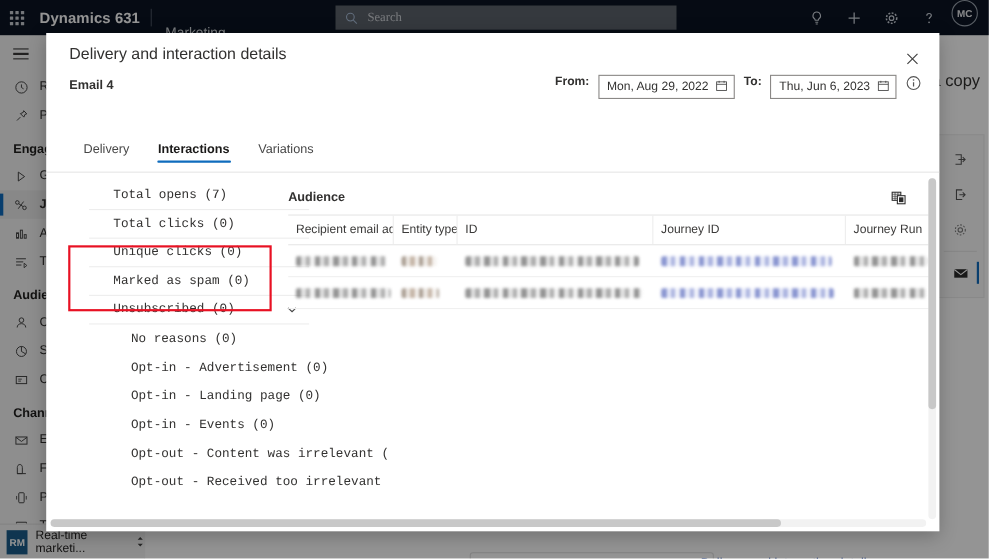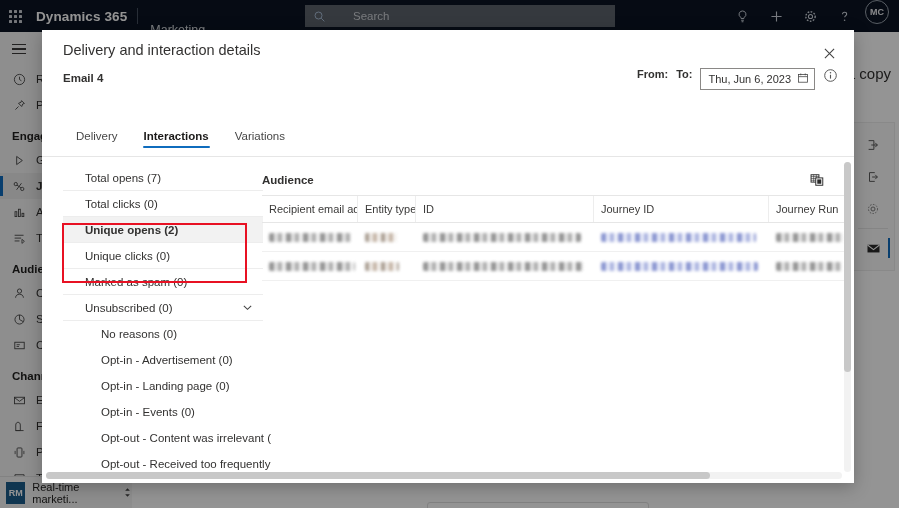--- a/index.html
+++ b/index.html
@@ -47,23 +47,22 @@
     width:310px; height:22px;
     background:#5c626b;
     display:flex; align-items:center;
     padding-left:8px;
     box-sizing:border-box;
   }
   .searchwrap .s-ico { margin-right:6px; display:flex; }
   .searchwrap input {
     background: transparent; border: 0; outline: 0;
     color:#e6e8eb; font-size:11.5px;
-    font-family:Liberation Sans, sans-serif;
+    font-family:Liberation Serif, serif;
     width: 260px;
-    margin-left: 19px;
   }
   .searchwrap input::placeholder { color:#cfd3d8; }
   .top-actions {
     position:absolute; right: 6px; top:0; height:32px;
     display:flex; gap: 0px;
   }
   .top-actions .tbtn {
     width: 34px; height:32px; display:flex; align-items:center; justify-content:center;
     cursor:pointer;
   }
@@ -215,22 +214,23 @@
   }
 
   .dlg-body {
     position:absolute; left:0; top:127px;
     width: 812px; height: 326px;
     overflow:hidden;
   }
 
   
   .metric-list {
-    position:absolute; left: 21px; top: 8px;
+    position:absolute; left: 39px; top: 8px;
     width: 200px;
+    font-family: Liberation Mono, monospace;
   }
   .metric {
     height: 26px; display:flex; align-items:center; justify-content:space-between;
     padding: 0 10px 0 22px; box-sizing:border-box;
     font-size:11.5px; color:#323130;
     border-bottom:1px solid #ededed;
     cursor:pointer; white-space:nowrap;
   }
   .metric.sel { background:#f2f2f2; font-weight:bold; }
   .metric.sub { padding-left: 38px; border-bottom:0; height:26px; }
@@ -491,21 +491,21 @@
           <i></i>
           <i></i>
           <i></i>
           <i></i>
           <i></i>
           <i></i>
           <i></i>
           <i></i>
       </div>
     </div>
-    <div class="brand">Dynamics 365</div>
+    <div class="brand">Dynamics 631</div>
     <div class="brand-sep"></div>
     <div class="appname">Marketing</div>
 
     <div class="searchwrap">
       <span class="s-ico">
         <svg width="13" height="13" viewBox="0 0 16 16">
             <circle cx="6.8" cy="6.8" r="4.3" fill="none" stroke="#a9bed8" stroke-width="1.2"></circle>
             <path d="M10.1 10.1L14 14" stroke="#a9bed8" stroke-width="1.2"></path>
           </svg>
       </span>
@@ -546,20 +546,29 @@
     <div class="dlg-title">Delivery and interaction details</div>
     <div class="dlg-close">
       <svg width="11" height="11" viewBox="0 0 12 12">
           <path d="M1 1l10 10M11 1L1 11" stroke="#444" stroke-width="1.2"></path>
         </svg>
     </div>
     <div class="dlg-sub">Email 4</div>
 
     <div class="daterow">
       <span class="dr-label">From:</span>
+      <div class="dr-field">
+        <span>Mon, Aug 29, 2022</span>
+        <span>
+          <svg width="12" height="12" viewBox="0 0 16 16">
+              <rect x="2" y="3.2" width="12" height="10.4" fill="none" stroke="#444" stroke-width="1.05"></rect>
+              <path d="M2 6.2h12M5 2v2.4M11 2v2.4" stroke="#444" stroke-width="1.05"></path>
+            </svg>
+        </span>
+      </div>
       <span class="dr-label">To:</span>
       <div class="dr-field">
         <span>Thu, Jun 6, 2023</span>
         <span>
           <svg width="12" height="12" viewBox="0 0 16 16">
               <rect x="2" y="3.2" width="12" height="10.4" fill="none" stroke="#444" stroke-width="1.05"></rect>
               <path d="M2 6.2h12M5 2v2.4M11 2v2.4" stroke="#444" stroke-width="1.05"></path>
             </svg>
         </span>
       </div>
@@ -581,23 +590,20 @@
 
     <div class="dlg-body">
 
       <div class="metric-list">
         <div class="metric">
           <span>Total opens (7)</span>
         </div>
         <div class="metric">
           <span>Total clicks (0)</span>
         </div>
-        <div class="metric sel">
-          <span>Unique opens (2)</span>
-        </div>
         <div class="metric">
           <span>Unique clicks (0)</span>
         </div>
         <div class="metric">
           <span>Marked as spam (0)</span>
         </div>
         <div class="metric">
           <span>Unsubscribed (0)</span>
           <span class="chev">
             <svg width="11" height="11" viewBox="0 0 12 12">
@@ -614,21 +620,21 @@
         <div class="metric sub">
           <span>Opt-in - Landing page (0)</span>
         </div>
         <div class="metric sub">
           <span>Opt-in - Events (0)</span>
         </div>
         <div class="metric sub">
           <span>Opt-out - Content was irrelevant (</span>
         </div>
         <div class="metric sub">
-          <span>Opt-out - Received too frequently</span>
+          <span>Opt-out - Received too irrelevant</span>
         </div>
       </div>
 
       <div class="redbox"></div>
 
       <div class="aud-panel">
         <div class="aud-head">
           <span class="aud-title">Audience</span>
           <span class="export-ico">
             <svg width="14" height="14" viewBox="0 0 16 16">

